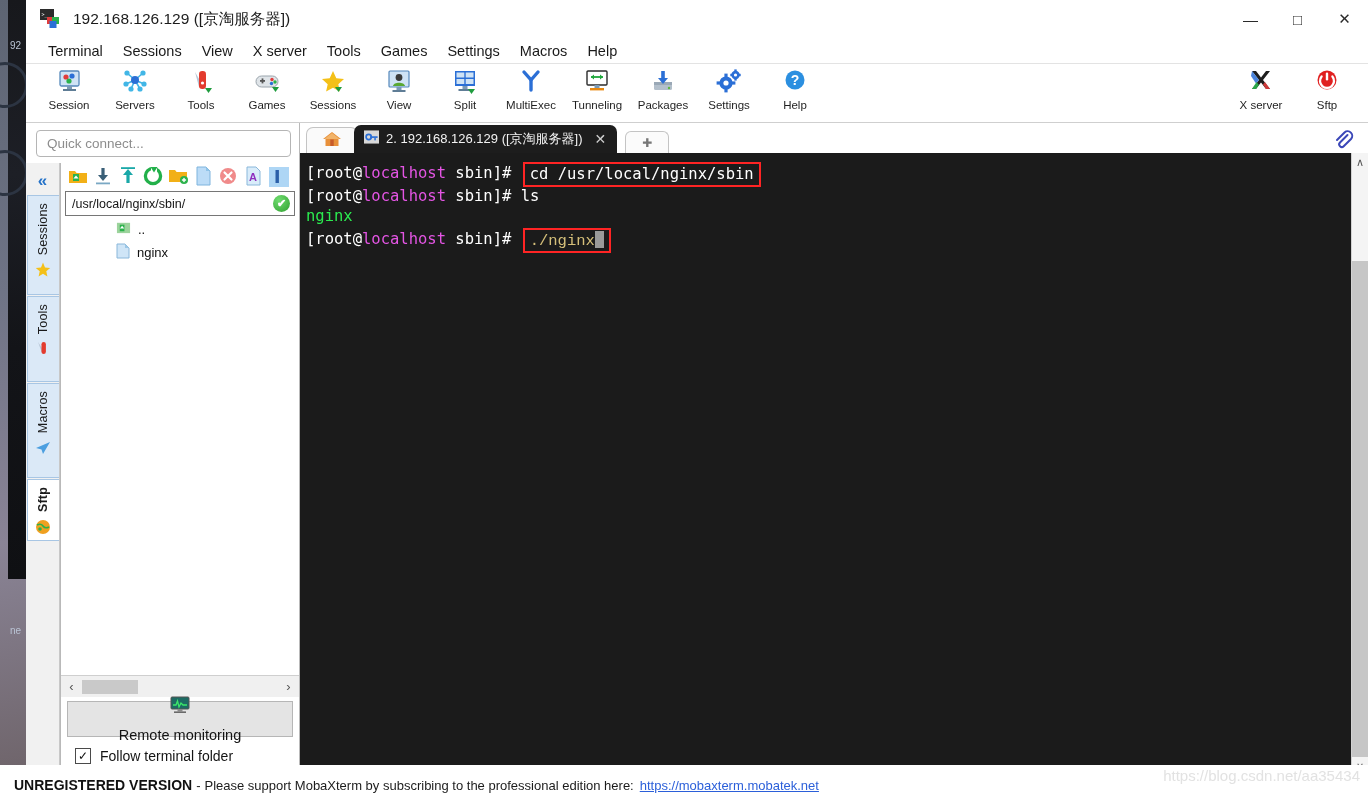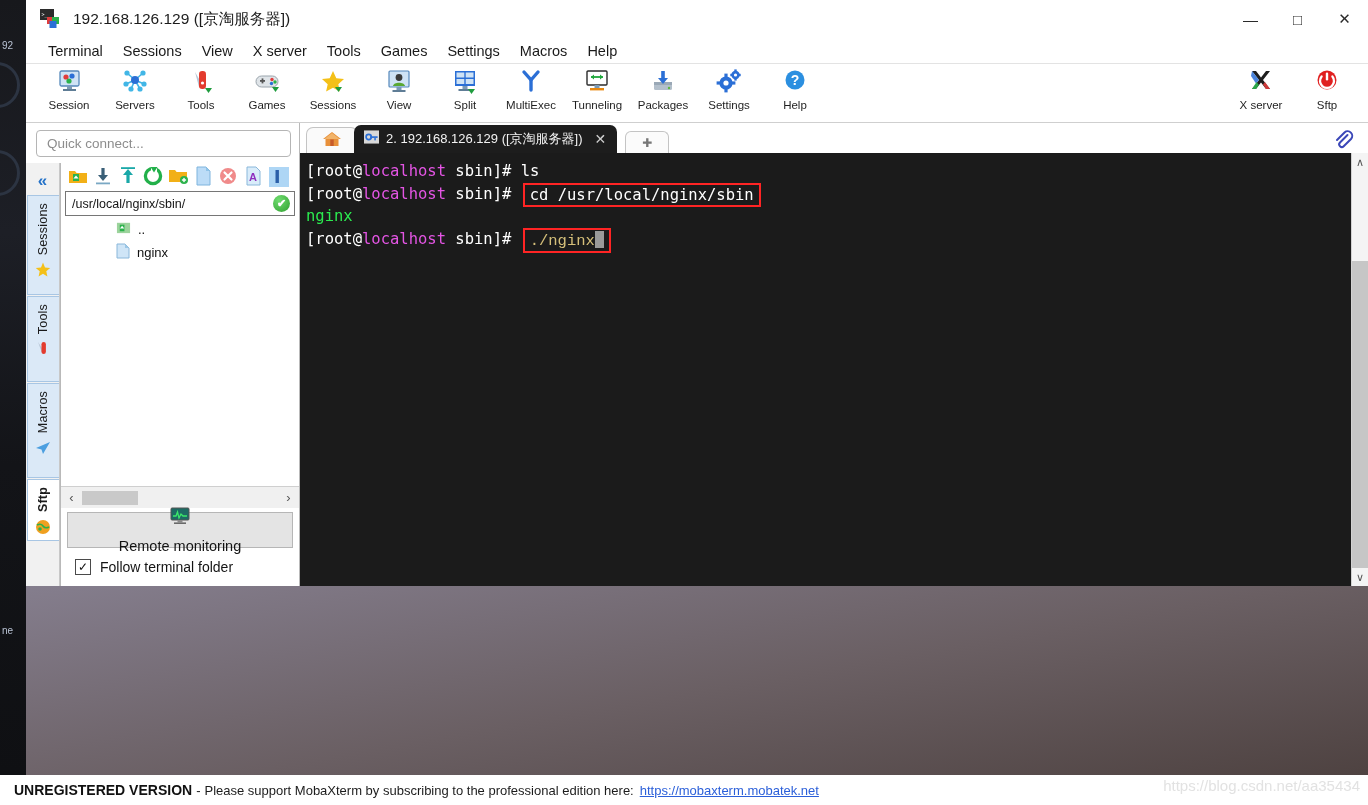--- a/index.html
+++ b/index.html
@@ -9,39 +9,39 @@
     font-family: "Liberation Sans", sans-serif;
     background: #2b2420;
   }
   
   .desktop {
     position: absolute; left: 0; top: 0; width: 1368px; height: 805px;
     background:
       linear-gradient(170deg,#5d6472 0%,#6f7486 28%,#8a8496 52%,#6a5f63 78%,#4a3e3c 100%);
   }
   .desktop-left {
-    position: absolute; left: 0; top: 0; width: 26px; height: 775px;
+    position: absolute; left: 8px; top: 0; width: 26px; height: 579px;
     background: linear-gradient(180deg,#17181c 0%,#1d1f26 30%,#131418 60%,#0f1013 100%);
   }
   .desk-txt {
     position: absolute; color: #b9c3d4; font-size: 10px;
     font-family: "Liberation Sans", sans-serif; white-space: nowrap;
   }
   .desk-ring {
     position: absolute; border: 3px solid #2c3442; border-radius: 50%;
     width: 46px; height: 46px;
   }
   .desktop-bottom {
     position: absolute; left: 0; bottom: 0; width: 1368px; height: 30px;
     background: linear-gradient(180deg,#6e5c58 0%,#55433f 50%,#3b2d2a 100%);
   }
 
   
   .window {
-    position: absolute; left: 26px; top: 0; width: 1342px; height: 586px;
+    position: absolute; left: 26px; top: 0; width: 1342px; height: 775px;
     background: #f0f0f0;
     display: flex; flex-direction: column;
   }
 
   
   .titlebar {
     height: 38px; background: #ffffff;
     display: flex; align-items: center; position: relative;
   }
   .app-icon {
@@ -251,21 +251,21 @@
   .ts-track { flex: 1; width: 17px; background: #f0f0f0; position: relative; }
   .ts-thumb {
     position: absolute; left: 0; top: 0; width: 17px; height: 90px; background: #f4f4f4;
   }
   .ts-rest {
     position: absolute; left: 0; top: 90px; width: 17px; bottom: 0; background: #c6c6c6;
   }
 
   
   .statusbar {
-    position: absolute; left: 0; bottom: 0; width: 1368px; height: 30px;
+    position: absolute; left: 0; bottom: 0; width: 1368px; height: 40px;
     background: #ffffff; display: flex; align-items: center; padding-left: 14px;
     z-index: 5;
   }
   .sb-bold {
     font-size: 14px; font-weight: bold; color: #111;
     font-family: "Liberation Sans", sans-serif;
   }
   .sb-txt { font-size: 13px; color: #1c1c1c; margin-left: 4px; }
   .sb-link { font-size: 13px; color: #2b5fd9; margin-left: 6px; }
   .watermark {
@@ -728,23 +728,23 @@
         <div class="clip-ico">
           <svg width="22" height="22" viewBox="0 0 22 22">
             <path d="M15.5 6 L8 13.5 a2.6 2.6 0 0 0 3.7 3.7 L19 10 a4.6 4.6 0 0 0 -6.5 -6.5 L5 11" stroke="#3b47b8" stroke-width="2" fill="none" stroke-linecap="round"></path>
           </svg>
         </div>
       </div>
 
       <div class="termrow">
         <div class="terminal">
 
+          <div class="tline"><span class="c-user">[</span><span class="c-user">root@</span><span class="c-host">localhost</span><span class="c-user"> sbin]# </span><span class="hl-box c-cmd">cd /usr/local/nginx/sbin</span></div>
+
           <div class="tline"><span class="c-user">[</span><span class="c-user">root@</span><span class="c-host">localhost</span><span class="c-user"> sbin]# </span><span class="c-cmd">ls</span></div>
-
-          <div class="tline"><span class="c-user">[</span><span class="c-user">root@</span><span class="c-host">localhost</span><span class="c-user"> sbin]# </span><span class="hl-box c-cmd">cd /usr/local/nginx/sbin</span></div>
 
           <div class="tline"><span class="c-green">nginx</span></div>
 
           <div class="tline"><span class="c-user">[</span><span class="c-user">root@</span><span class="c-host">localhost</span><span class="c-user"> sbin]# </span><span class="hl-box"><span class="c-path">./nginx</span><span class="cursor"></span></span></div>
 
         </div>
 
         <div class="term-scroll">
           <div class="ts-btn">∧</div>
           <div class="ts-track">

